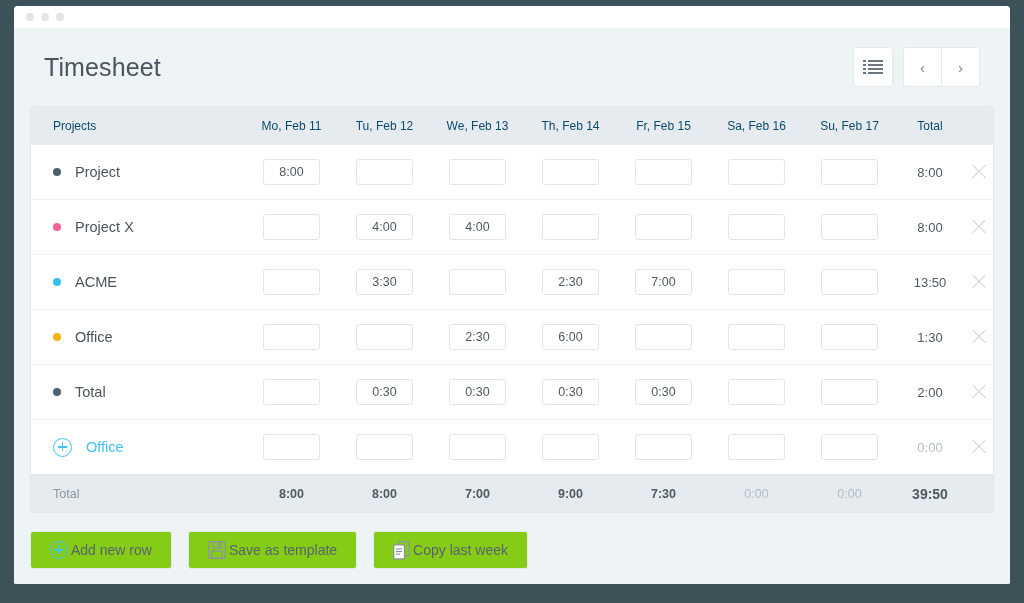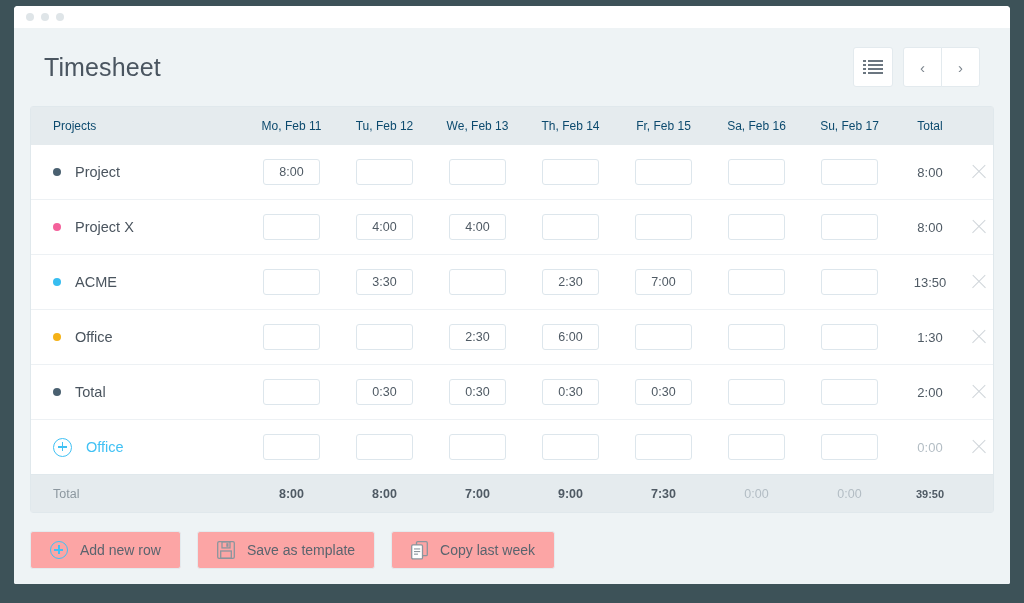--- a/index.html
+++ b/index.html
@@ -147,21 +147,21 @@
   .head .c-proj, .head .c-day, .head .c-total {
     font-size: 12px;
     color: #0c4a6e;
   }
   .head .c-day, .head .c-total { justify-content: center; text-align: left; display: flex; }
   .head .c-proj { padding-left: 22px; }
 
   .foot .c-proj { font-size: 12.5px; color: #8c979f; }
   .foot .c-day { font-size: 12.5px; color: #4f5a64; font-weight: bold; }
   .foot .c-day.zero { color: #b3bdc4; font-weight: normal; }
-  .foot .c-total { font-size: 11px; color: #4f5a64; font-weight: bold; }
+  .foot .c-total { font-size: 14px; color: #4f5a64; font-weight: bold; }
 
   .pdot { width: 8px; height: 8px; border-radius: 50%; flex: 0 0 auto; }
   .pname { font-size: 14.5px; color: #4a545e; }
 
   .cell-input {
     width: 57px;
     height: 26px;
     border: 1px solid #dde6ec;
     border-radius: 3px;
     background: #fff;
@@ -208,27 +208,27 @@
   .addlink { font-size: 14.5px; color: #41c1f4; }
 
   
   .actions {
     display: flex;
     gap: 16px;
     padding: 18px 2px 0 2px;
     flex: 0 0 auto;
   }
   .abtn {
-    background: #fca5a5;
+    background: #84cc16;
     border: 1px solid #e3eaee;
     border-radius: 3px;
     height: 38px;
     display: flex;
     align-items: center;
-    gap: 12px;
+    gap: 3px;
     padding: 0 19px;
     font-size: 14px;
     color: #5a646e;
     cursor: pointer;
     user-select: none;
   }
   .abtn .plus { width: 18px; height: 18px; }
   .abtn .plus::before { left: 3.3px; top: 7.3px; width: 8.6px; }
   .abtn .plus::after  { top: 3.3px; left: 7.3px; height: 8.6px; }
 </style>

